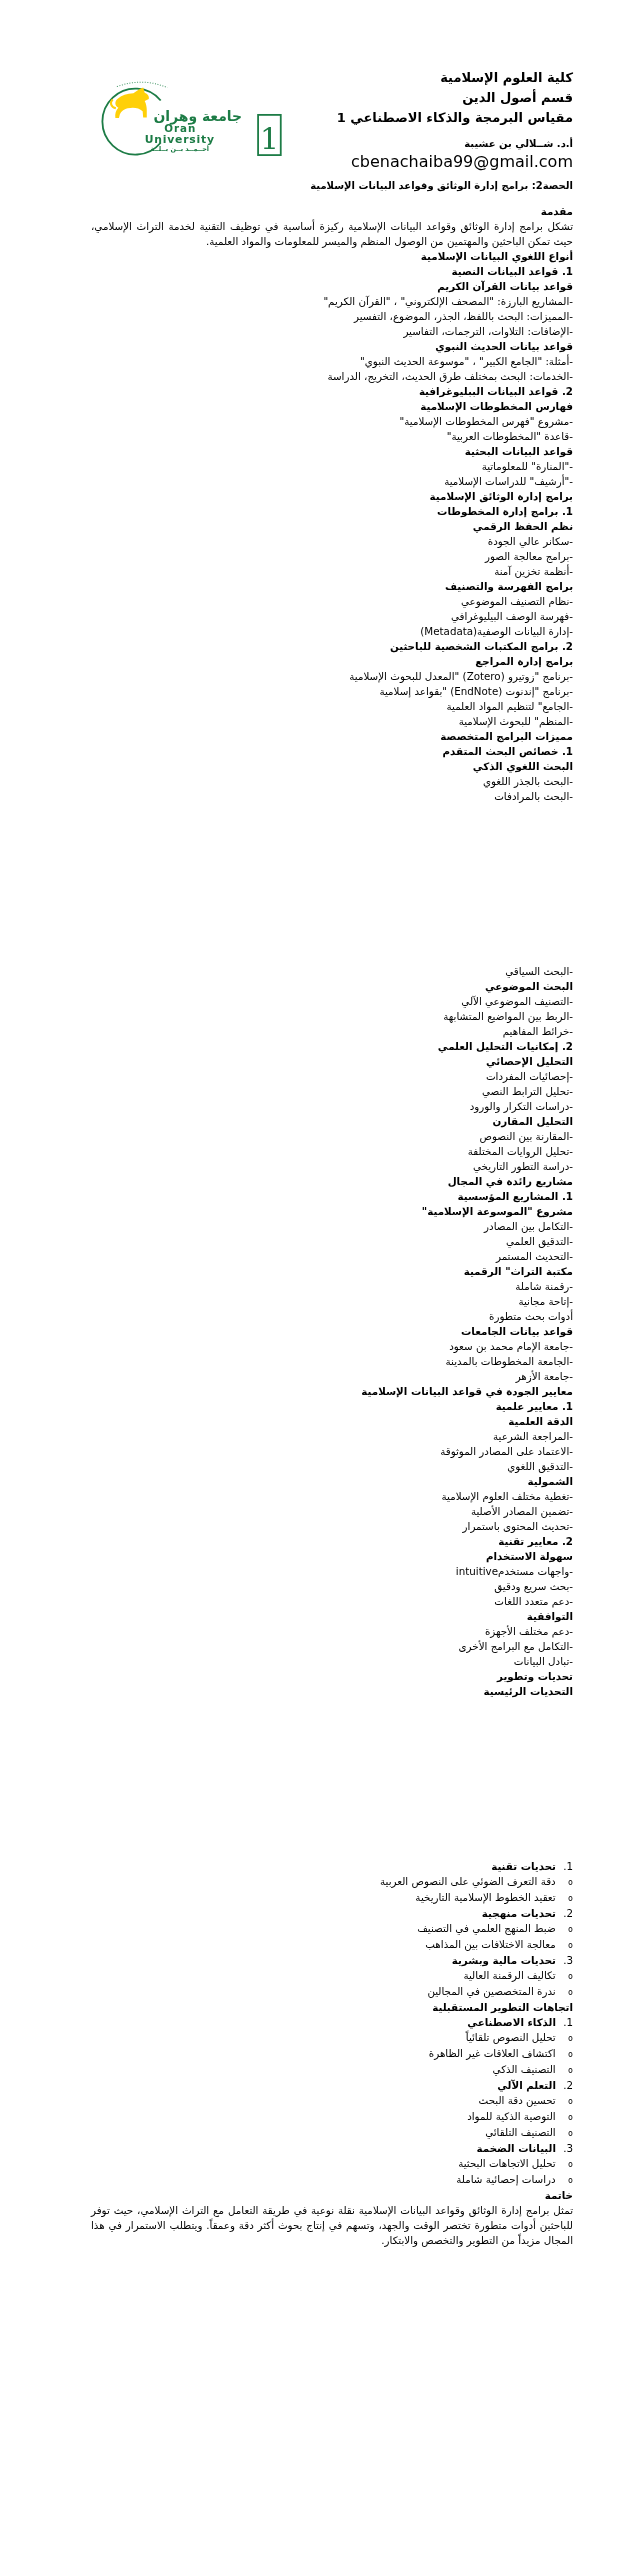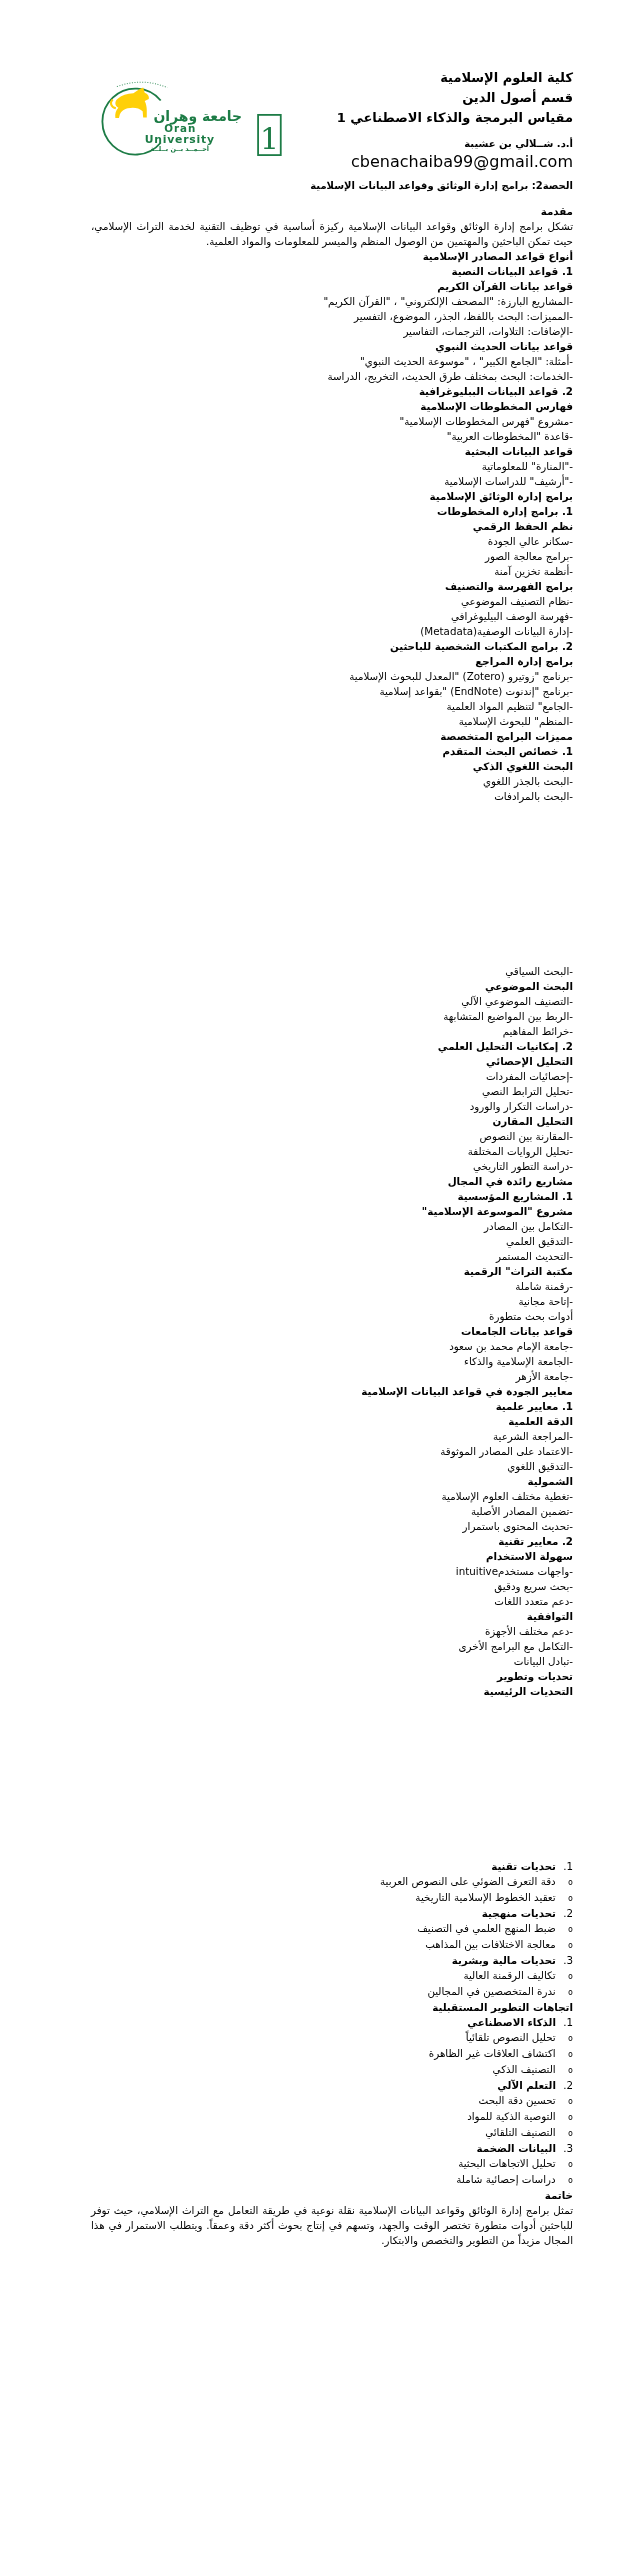--- a/index.html
+++ b/index.html
@@ -60,21 +60,21 @@
     <div class="h-line">قسم أصول الدين</div>
     <div class="h-line">مقياس البرمجة والذكاء الاصطناعي 1</div>
     <div class="author">أ.د. شــلالي بن عشيبة</div>
     <div class="email">cbenachaiba99@gmail.com</div>
     <div class="session">الحصة2: برامج إدارة الوثائق وقواعد البيانات الإسلامية</div>
   </div>
 
   <div class="content" id="content">
       <div class="ln b">مقدمة</div>
       <div class="para">تشكل برامج إدارة الوثائق وقواعد البيانات الإسلامية ركيزة أساسية في توظيف التقنية لخدمة التراث الإسلامي، حيث تمكن الباحثين والمهتمين من الوصول المنظم والميسر للمعلومات والمواد العلمية.</div>
-      <div class="ln b">أنواع قواعد المصادر الإسلامية</div>
+      <div class="ln b">أنواع اللغوي البيانات الإسلامية</div>
       <div class="ln b">1. قواعد البيانات النصية</div>
       <div class="ln b">قواعد بيانات القرآن الكريم</div>
       <div class="ln">-المشاريع البارزة: "المصحف الإلكتروني" ، "القرآن الكريم"</div>
       <div class="ln">-المميزات: البحث باللفظ، الجذر، الموضوع، التفسير</div>
       <div class="ln">-الإضافات: التلاوات، الترجمات، التفاسير</div>
       <div class="ln b">قواعد بيانات الحديث النبوي</div>
       <div class="ln">-أمثلة: "الجامع الكبير" ، "موسوعة الحديث النبوي"</div>
       <div class="ln">-الخدمات: البحث بمختلف طرق الحديث، التخريج، الدراسة</div>
       <div class="ln b">2. قواعد البيانات الببليوغرافية</div>
       <div class="ln b">فهارس المخطوطات الإسلامية</div>
@@ -124,21 +124,21 @@
       <div class="ln b">مشروع "الموسوعة الإسلامية"</div>
       <div class="ln">-التكامل بين المصادر</div>
       <div class="ln">-التدقيق العلمي</div>
       <div class="ln">-التحديث المستمر</div>
       <div class="ln b">مكتبة التراث" الرقمية</div>
       <div class="ln">-رقمنة شاملة</div>
       <div class="ln">-إتاحة مجانية</div>
       <div class="ln">أدوات بحث متطورة</div>
       <div class="ln b">قواعد بيانات الجامعات</div>
       <div class="ln">-جامعة الإمام محمد بن سعود</div>
-      <div class="ln">-الجامعة الإسلامية والذكاء</div>
+      <div class="ln">-الجامعة المخطوطات بالمدينة</div>
       <div class="ln">-جامعة الأزهر</div>
       <div class="ln b">معايير الجودة في قواعد البيانات الإسلامية</div>
       <div class="ln b">1. معايير علمية</div>
       <div class="ln b">الدقة العلمية</div>
       <div class="ln">-المراجعة الشرعية</div>
       <div class="ln">-الاعتماد على المصادر الموثوقة</div>
       <div class="ln">-التدقيق اللغوي</div>
       <div class="ln b">الشمولية</div>
       <div class="ln">-تغطية مختلف العلوم الإسلامية</div>
       <div class="ln">-تضمين المصادر الأصلية</div>

